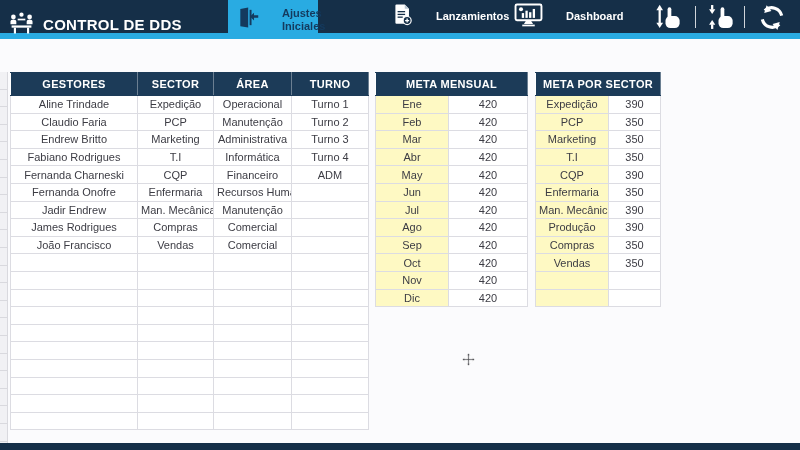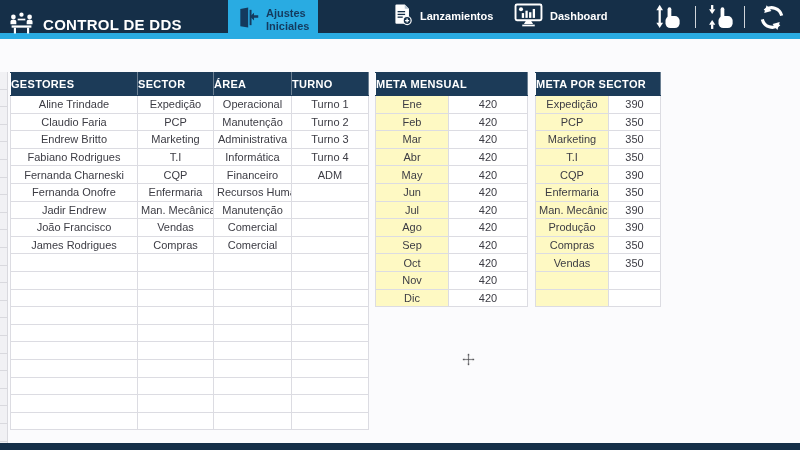--- a/index.html
+++ b/index.html
@@ -21,21 +21,21 @@
   .brand {
     position:absolute; left:8px; top:8px; height:33px;
     display:flex; align-items:center; gap:8px;
   }
   .brand-title {
     color:#ffffff; font-weight:bold; font-size:15px; letter-spacing:.3px;
     white-space:nowrap;
   }
   .tab {
     position:absolute; top:0; height:33px;
-    display:flex; align-items:center; gap:7px;
+    display:flex; align-items:center; gap:23px;
     padding:0 8px; cursor:pointer;
   }
   .tab-label { color:#ffffff; font-weight:bold; font-size:11px; line-height:1.15; }
   .tab.active {
     height:39px; background:#29abe2; z-index:4;
   }
   .tab.active .tab-label { color:#143a5e; width:48px; }
   .tab-ajustes { left:228px; width:90px; }
   .tab-lanzamientos { left:383px; width:118px; }
   .tab-dashboard { left:506px; width:104px; }
@@ -61,21 +61,21 @@
     border-right:1px solid #d9d9de;
   }
 
   
   table {
     position:absolute; border-collapse:collapse; table-layout:fixed;
     background:#ffffff;
   }
   th {
     background:#1c3b58; color:#ffffff; font-weight:bold; font-size:11px;
-    height:23px; text-align:left; letter-spacing:.3px;
+    height:23px; text-align:center; letter-spacing:.3px;
     border:1px solid rgba(255,255,255,.35);
     border-top:1px solid #1c3b58; border-bottom:1px solid #1c3b58;
   }
   td {
     height:17.6px; font-size:11px; text-align:center; padding:0 3px;
     border:1px solid #dcdce2; color:#3c3c44;
     white-space:nowrap; overflow:hidden;
   }
   td.shade { background:#fef9c3; }
   .gestores-table { left:10px; top:72px; width:358px; }
@@ -240,28 +240,28 @@
         <td>Recursos Humanos</td>
         <td></td>
       </tr>
       <tr>
         <td>Jadir Endrew</td>
         <td>Man. Mecânica</td>
         <td>Manutenção</td>
         <td></td>
       </tr>
       <tr>
+        <td>James Rodrigues</td>
+        <td>Compras</td>
+        <td>Comercial</td>
+        <td></td>
+      </tr>
+      <tr>
         <td>João Francisco</td>
         <td>Vendas</td>
-        <td>Comercial</td>
-        <td></td>
-      </tr>
-      <tr>
-        <td>James Rodrigues</td>
-        <td>Compras</td>
         <td>Comercial</td>
         <td></td>
       </tr>
       <tr>
         <td></td>
         <td></td>
         <td></td>
         <td></td>
       </tr>
       <tr>

